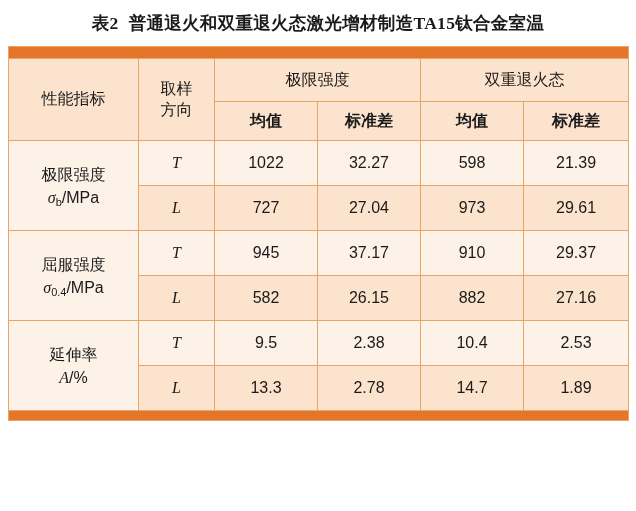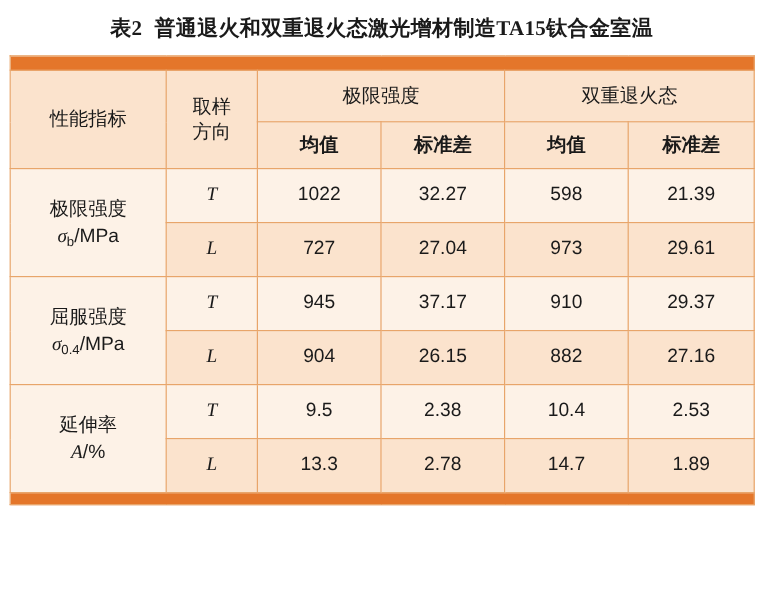--- a/index.html
+++ b/index.html
@@ -176,21 +176,21 @@
           <div><span class="sym">σ</span><sub>0.4</sub><span>/MPa</span></div>
         </td>
         <td class="dir">T</td>
         <td class="num">945</td>
         <td class="num">37.17</td>
         <td class="num">910</td>
         <td class="num">29.37</td>
       </tr>
       <tr class="row-b d-row">
         <td class="dir">L</td>
-        <td class="num">904</td>
+        <td class="num">582</td>
         <td class="num">26.15</td>
         <td class="num">882</td>
         <td class="num">27.16</td>
       </tr>
 
       <tr class="row-a d-row">
         <td class="metric" rowspan="2">
           <div>延伸率</div>
           <div><span class="sym">A</span><sub></sub><span>/%</span></div>
         </td>

